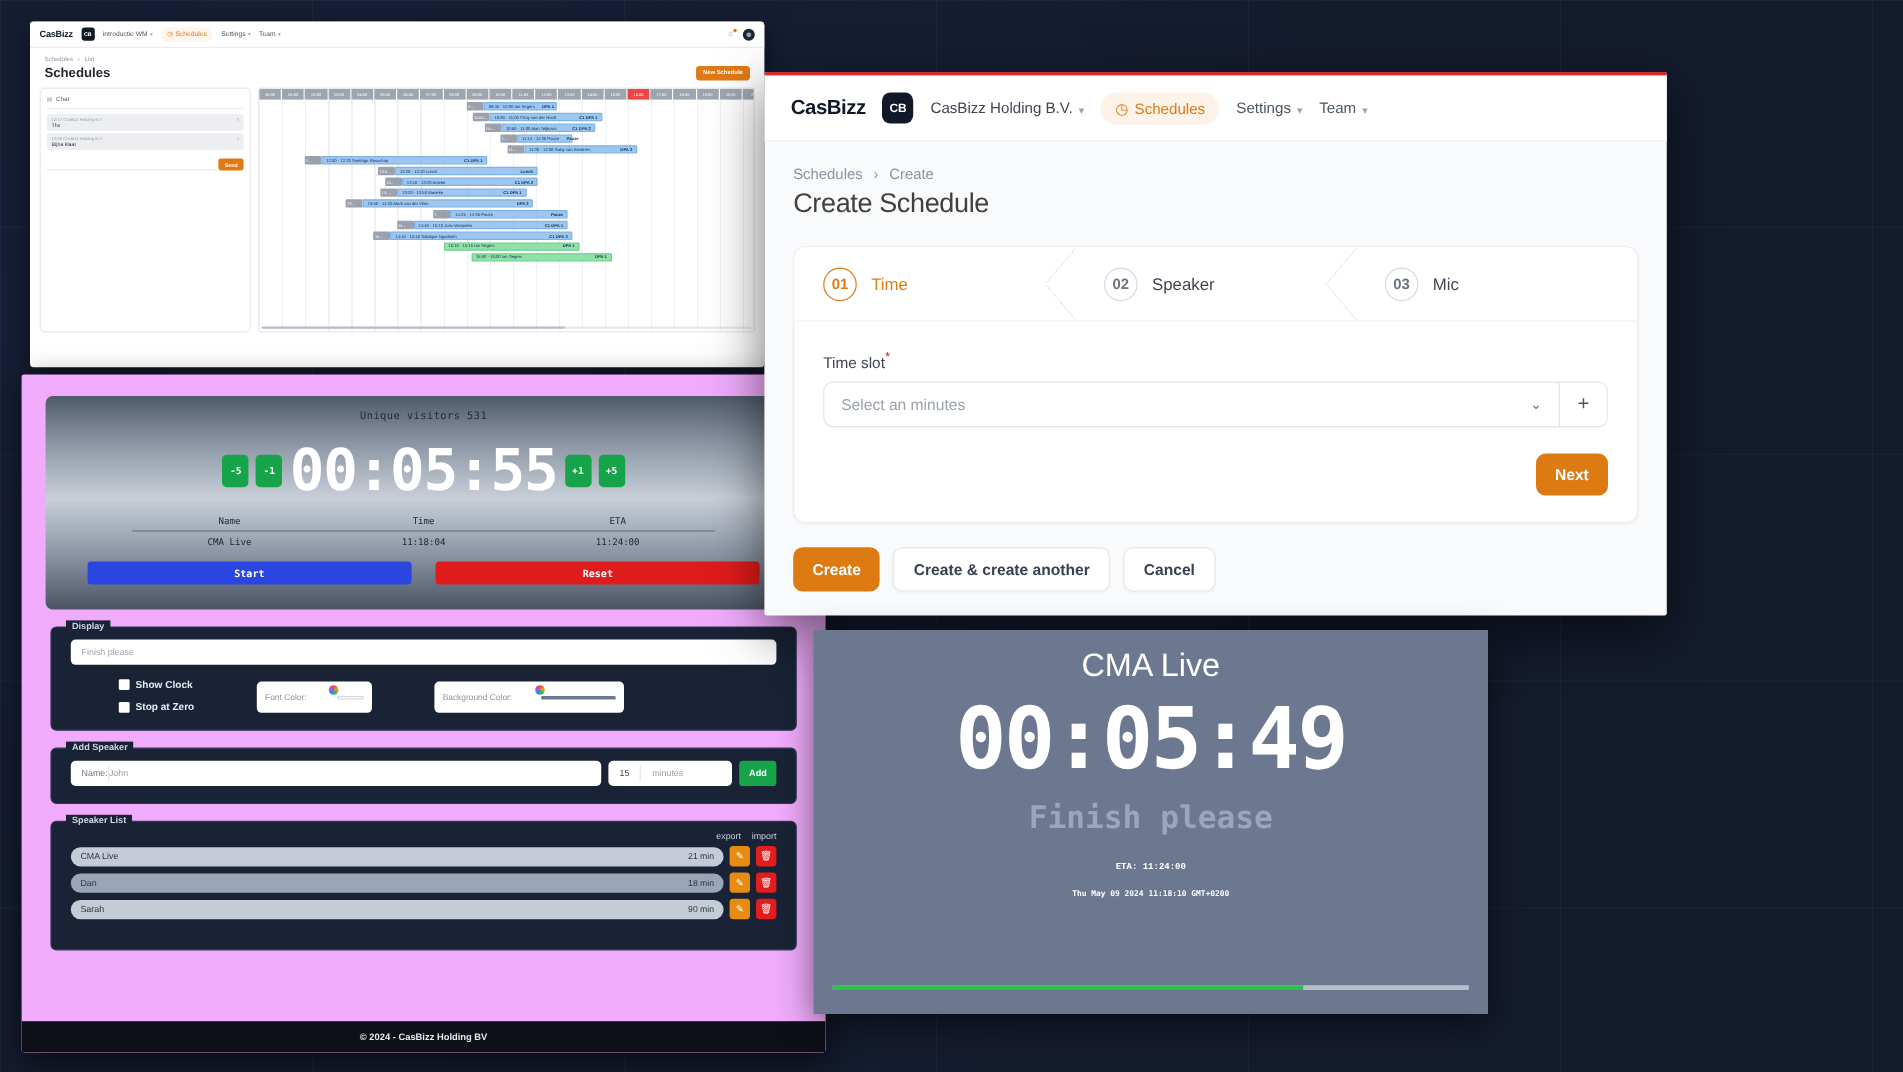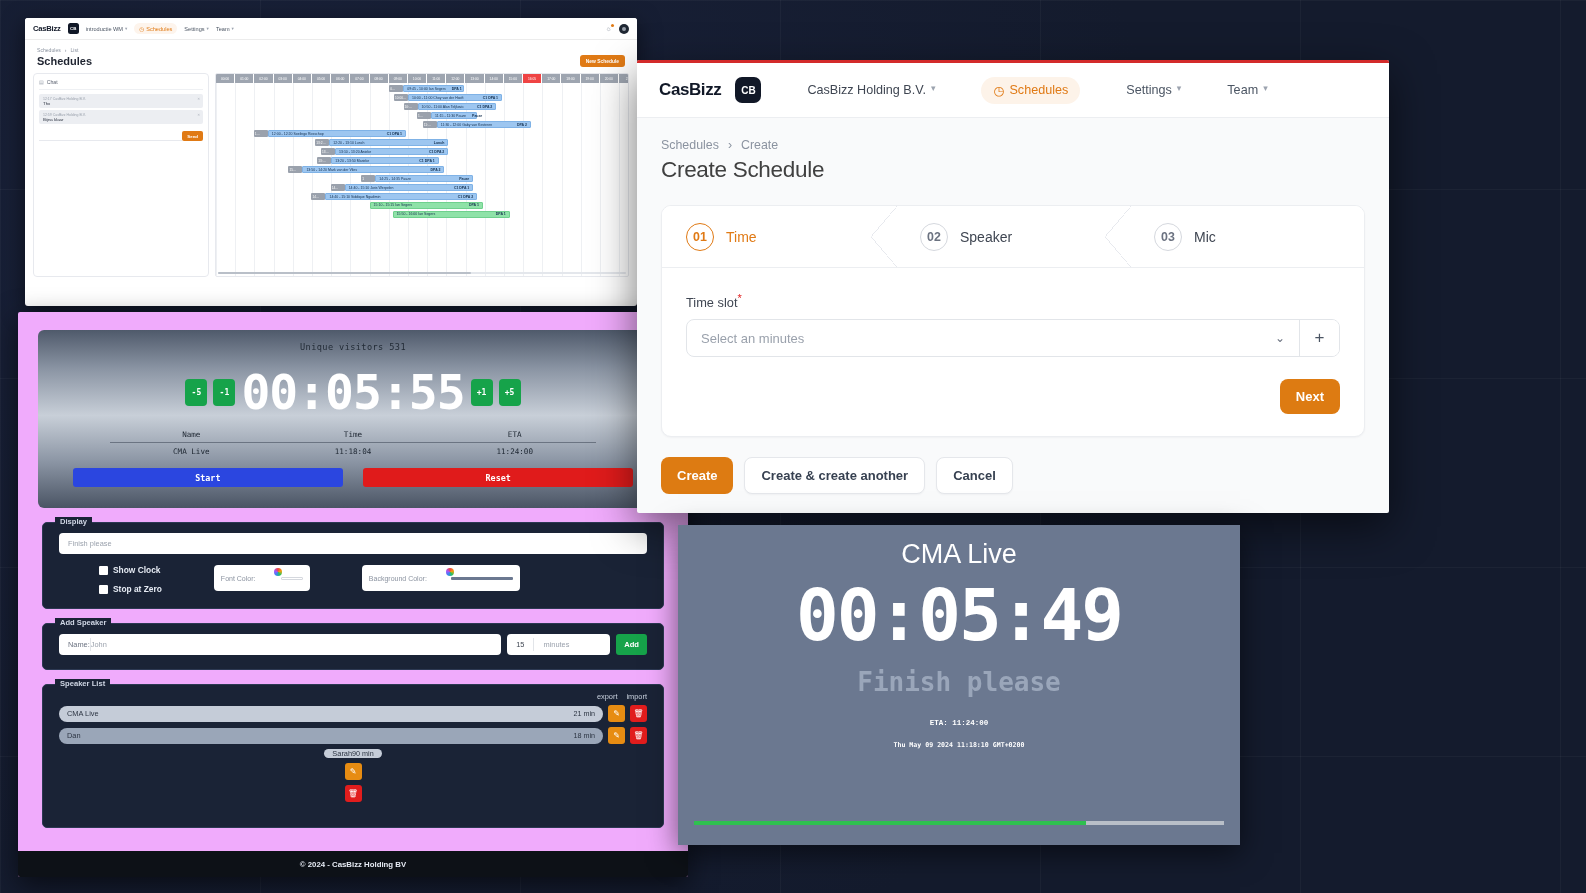--- a/index.html
+++ b/index.html
@@ -174,21 +174,21 @@
   }
   #win-create .topline { height:3px; background:#d32a2a; }
   #win-create .navbar {
     height:55px; background:#fff; display:flex; align-items:center; gap:14px; padding:0 22px;
     border-bottom:1px solid #eceef1;
   }
   .wc-logo { font-size:17px; font-weight:700; color:#111827; letter-spacing:-.4px; }
   .wc-orgchip { width:26px;height:26px;border-radius:7px;background:#111827;color:#fff;
     display:flex;align-items:center;justify-content:center;font-size:10px;font-weight:700;}
   .wc-org { font-size:12.6px; color:#3f4652; }
-  .wc-nav { font-size:12.6px; color:#4b5563; display:flex; align-items:flex-start; gap:5px;margin-left:32px;}
+  .wc-nav { font-size:12.6px; color:#4b5563; display:flex; align-items:flex-end; gap:5px;}
   .wc-nav.active { color:#e07a15; background:#fdf3e9; padding:6px 12px; border-radius:18px; }
   .wc-caret { font-size:9px; color:#9ca3af; }
 
   #win-create .crumbs { padding:20px 24px 0; font-size:12.4px; color:#8b93a0; display:flex; gap:9px; align-items:center;}
   #win-create .page-title { padding:5px 24px 0; font-size:22.5px; font-weight:400; color:#404040; letter-spacing:-.3px;}
 
   .card {
     margin:22px 24px 0; background:#fff; border:1px solid #eceef1; border-radius:10px; overflow:hidden;
     box-shadow:0 1px 2px rgba(16,24,40,.04);
   }
@@ -471,21 +471,21 @@
     </div>
     <div class="tm-btns">
       <span class="tm-btn start">Start</span>
       <span class="tm-btn reset">Reset</span>
     </div>
   </div>
 
   <div class="fieldset">
     <legend>Display</legend>
     <div class="txtinput">Finish please</div>
-    <div style="display:flex;align-items:flex-start;gap:52px;margin-top:11px;">
+    <div style="display:flex;align-items:flex-end;gap:52px;margin-top:11px;">
       <div style="display:flex;flex-direction:column;gap:9px;padding-left:40px;">
         <label class="checkline">
           <span class="cbox"></span>
           <span>Show Clock</span>
         </label>
         <label class="checkline">
           <span class="cbox"></span>
           <span>Stop at Zero</span>
         </label>
       </div>
@@ -535,21 +535,21 @@
           <span class="ic-btn del">🗑</span>
         </div>
         <div class="spk-row" style="margin-bottom: 5px;">
           <span class="spk-name alt">
             <span>Dan</span>
             <span class="spk-min">18 min</span>
           </span>
           <span class="ic-btn edit">✎</span>
           <span class="ic-btn del">🗑</span>
         </div>
-        <div class="spk-row" style="margin-bottom: 11px; flex-direction: column;">
+        <div class="spk-row" style="margin-bottom: 11px;">
           <span class="spk-name">
             <span>Sarah</span>
             <span class="spk-min">90 min</span>
           </span>
           <span class="ic-btn edit">✎</span>
           <span class="ic-btn del">🗑</span>
         </div>
       </div>
   </div>
 

